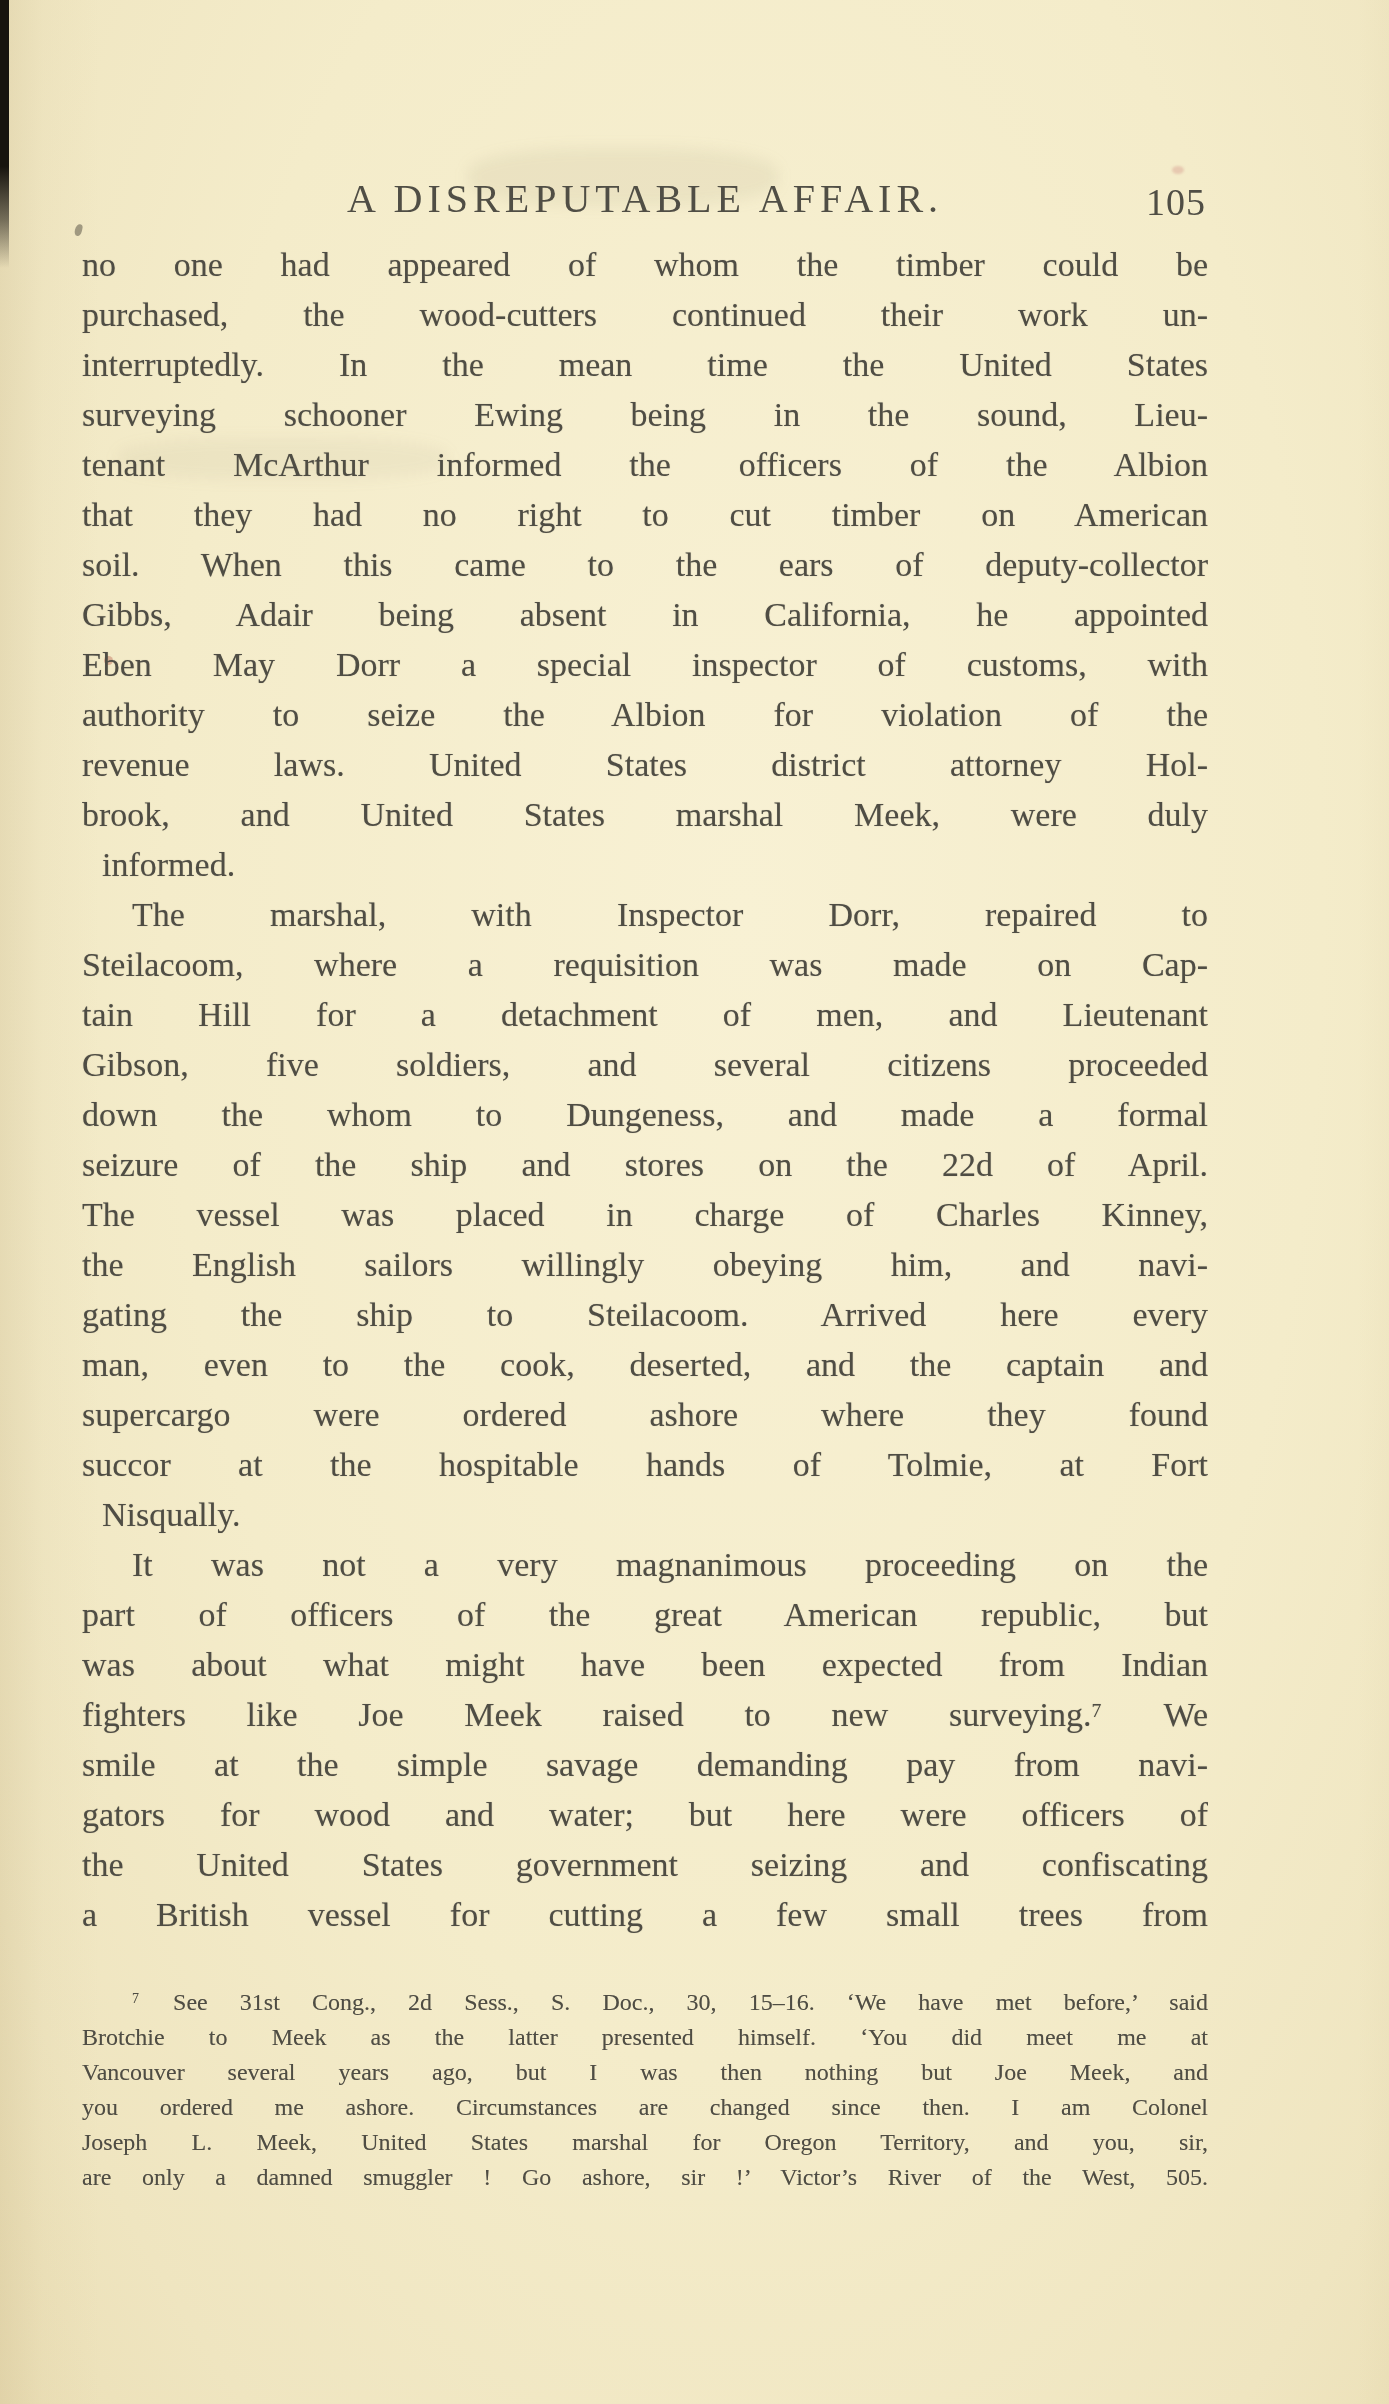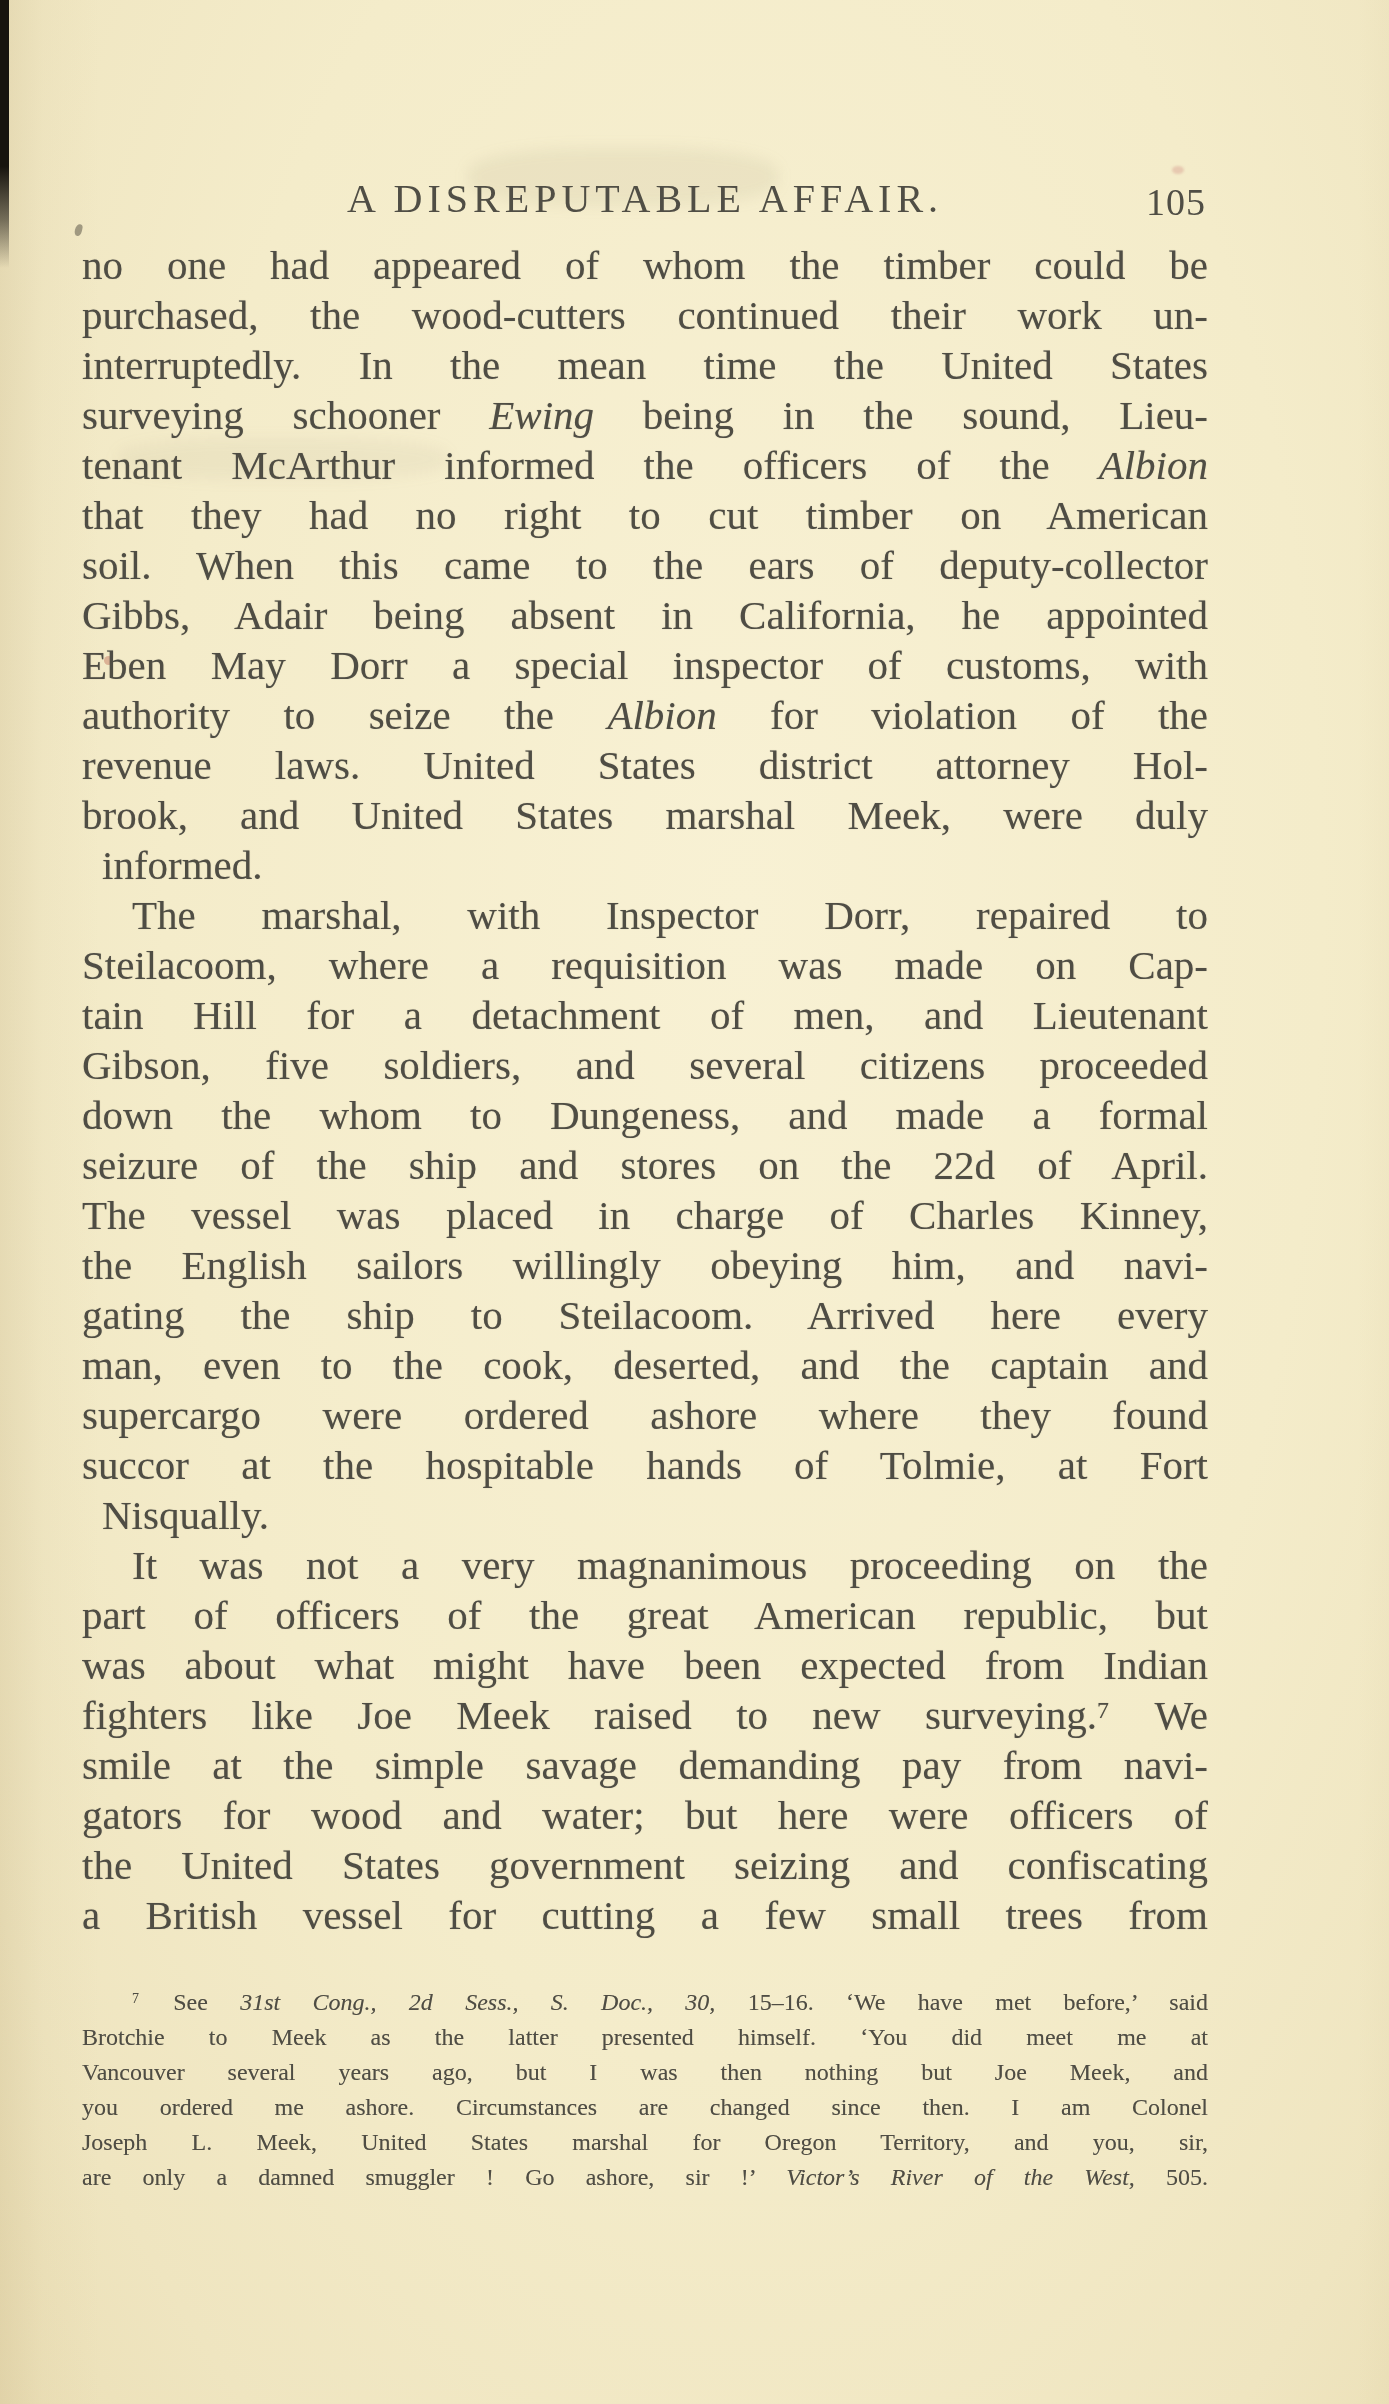--- a/index.html
+++ b/index.html
@@ -34,39 +34,39 @@
     color: #504e45;
   }
   .page-num {
     position: absolute; right: 2px; top: 4px;
     font-size: 38px; line-height: 44px;
     letter-spacing: 1px;
     color: #504e45;
   }
   .body-text {
     position: absolute; left: 82px; top: 240px; width: 1126px;
-    font-size: 41px; line-height: 50px;
+    font-size: 34px; line-height: 50px;
     text-shadow: 0 0 1px rgba(79,77,68,0.35);
   }
   .footnote {
     position: absolute; left: 82px; top: 1985px; width: 1126px;
     font-size: 24px; line-height: 35px;
     text-shadow: 0 0 0.5px rgba(79,77,68,0.35);
   }
   .para { margin: 0; }
   .line {
     text-align: justify;
     text-align-last: justify;
     height: 50px; overflow: hidden;
     white-space: normal;
   }
   .footnote .line { height: 35px; }
   .line.short { text-align-last: left; margin-left: 20px; }
   .line.indent { text-indent: 50px; }
-  .ital { font-style: italic; }
+  .ital { }
   .sup {
     font-size: 0.58em;
     position: relative; top: -0.48em;
     padding-right: 2px;
   }
   
   .artifact { position: absolute; pointer-events: none; }
   .speck-comma {
     left: 75px; top: 224px; width: 7px; height: 12px;
     background: rgba(95,90,74,0.55); border-radius: 60% 40% 50% 50%;

